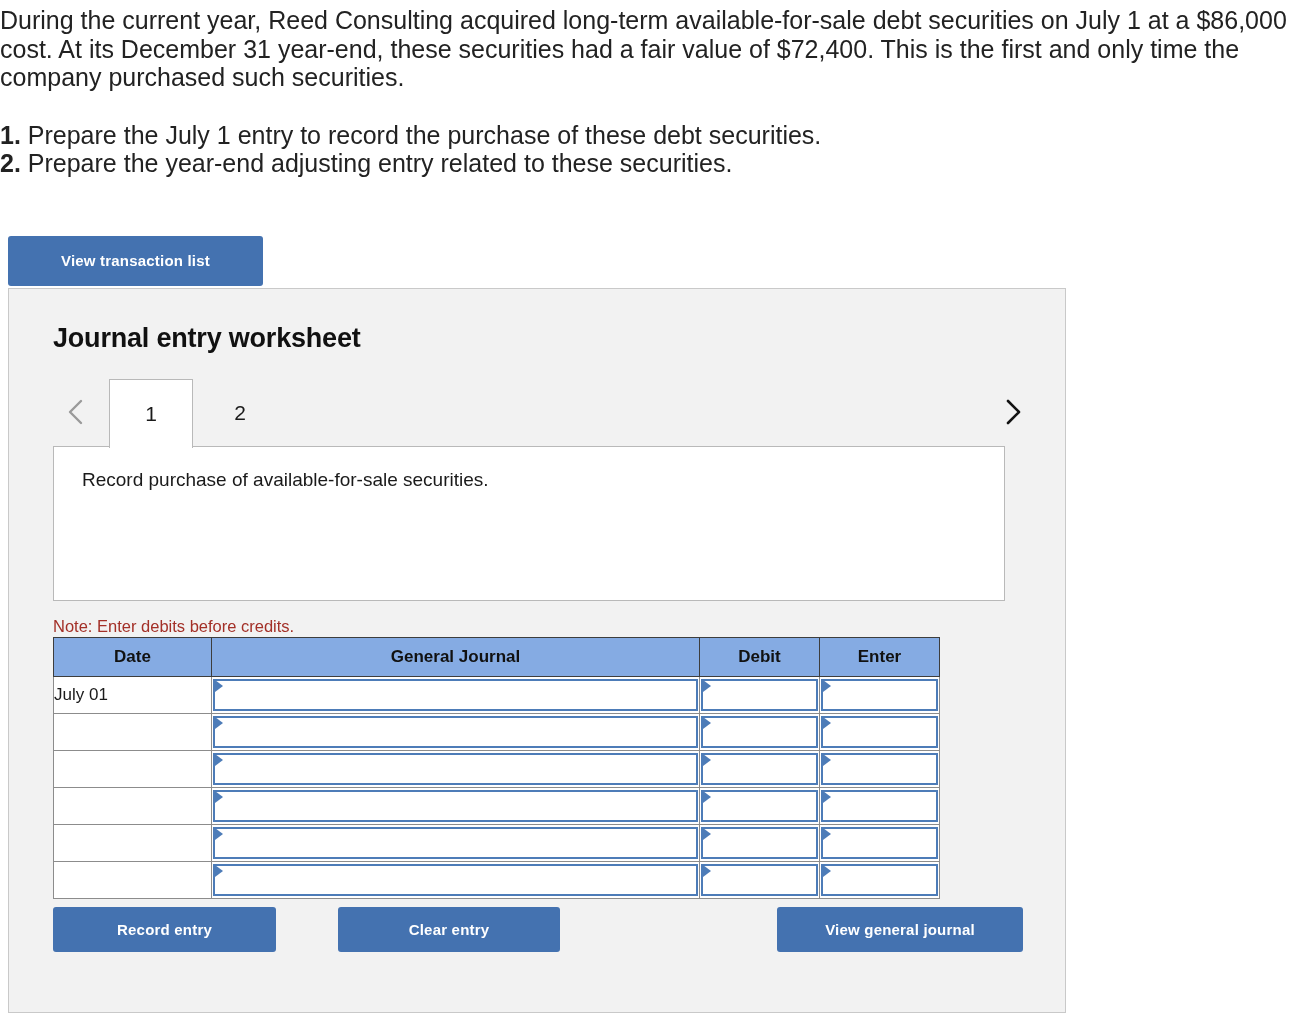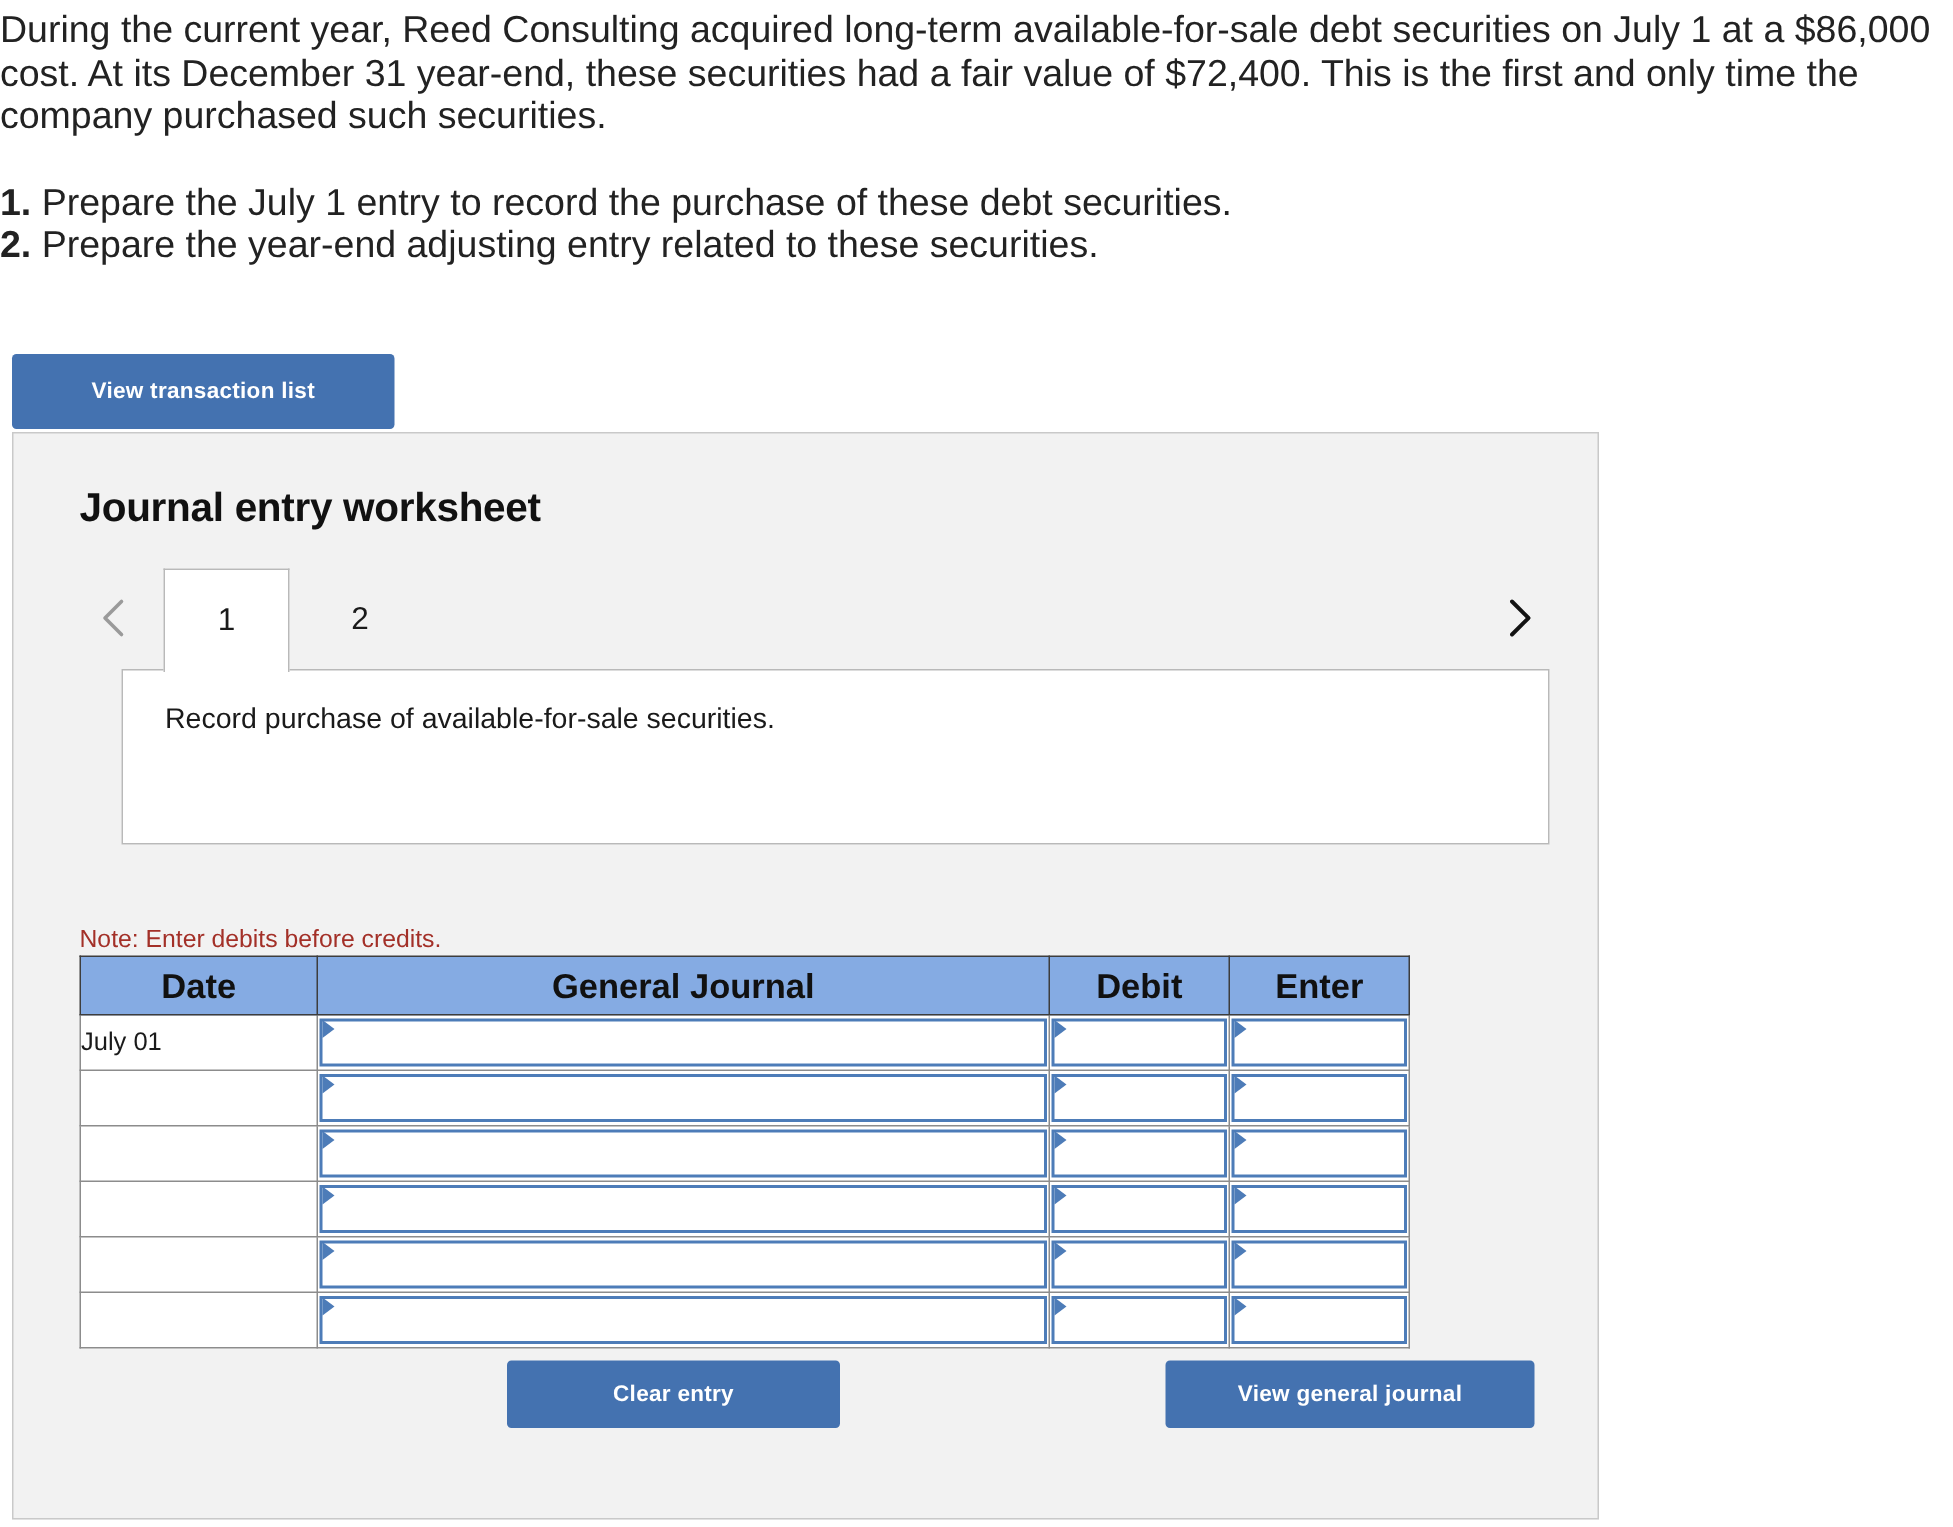--- a/index.html
+++ b/index.html
@@ -115,26 +115,25 @@
   }
   #tab-1 { left: 100px; width: 84px; }
   #tab-2 { left: 194px; width: 74px; }
 
   
   .desc-box {
     position: absolute;
     left: 44px;
     top: 157px;
     width: 952px;
-    height: 117px;
+    height: 155px;
     background: #ffffff;
     border: 1px solid #b9b9b9;
     box-sizing: border-box;
     z-index: 1;
-    margin-left: 28px;
   }
   .desc-text {
     position: absolute;
     left: 28px;
     top: 22px;
     font-size: 19px;
     color: #1a1a1a;
   }
 
   
@@ -153,21 +152,21 @@
     left: 44px;
     top: 348px;
     width: 886px;
     border-collapse: collapse;
     table-layout: fixed;
   }
   .jtable th {
     background: #85abe3;
     border: 1px solid #3d3d3d;
     height: 38px;
-    font-size: 23px;
+    font-size: 17px;
     font-weight: bold;
     color: #111111;
     text-align: center;
     padding: 0;
   }
   .jtable td {
     border: 1px solid #8c8c8c;
     padding: 0;
     height: 36px;
     background: #ffffff;
@@ -366,16 +365,17 @@
           </td>
           <td class="input-td">
             <div class="cell-wrap">
               <span class="tri2"></span>
             </div>
           </td>
         </tr>
       </tbody>
   </table>
 
+  <button class="btn" id="record-entry">Record entry</button>
   <button class="btn" id="view-journal">View general journal</button>
   <button class="btn" id="clear-entry">Clear entry</button>
 
 </div>
 
 </body></html>

